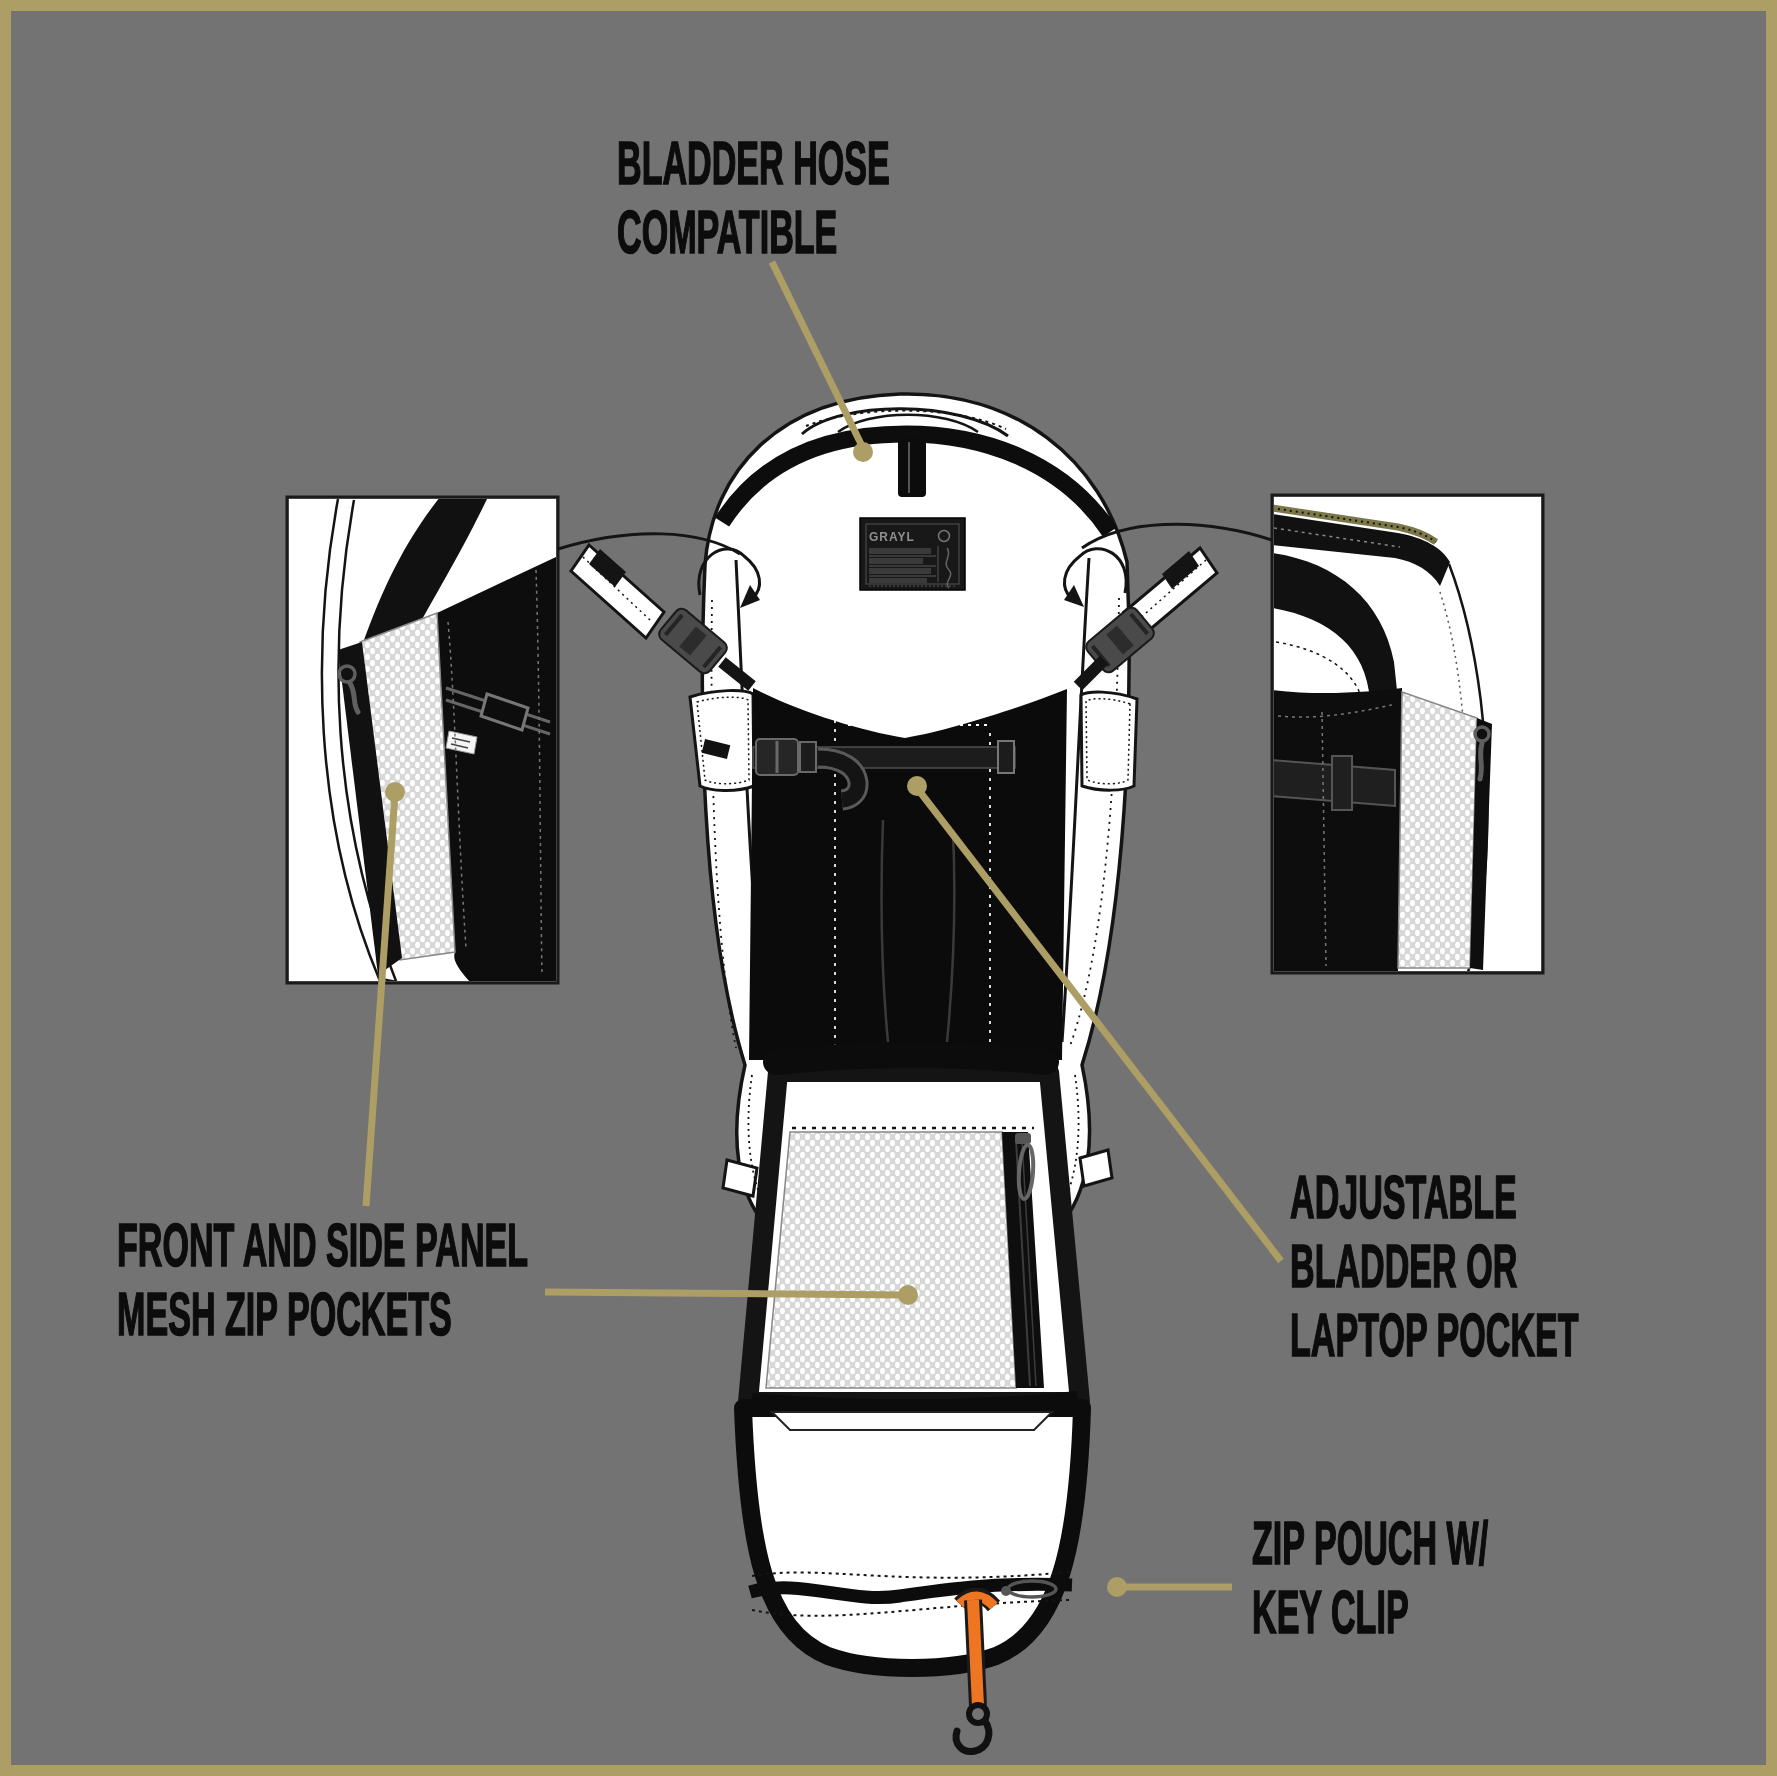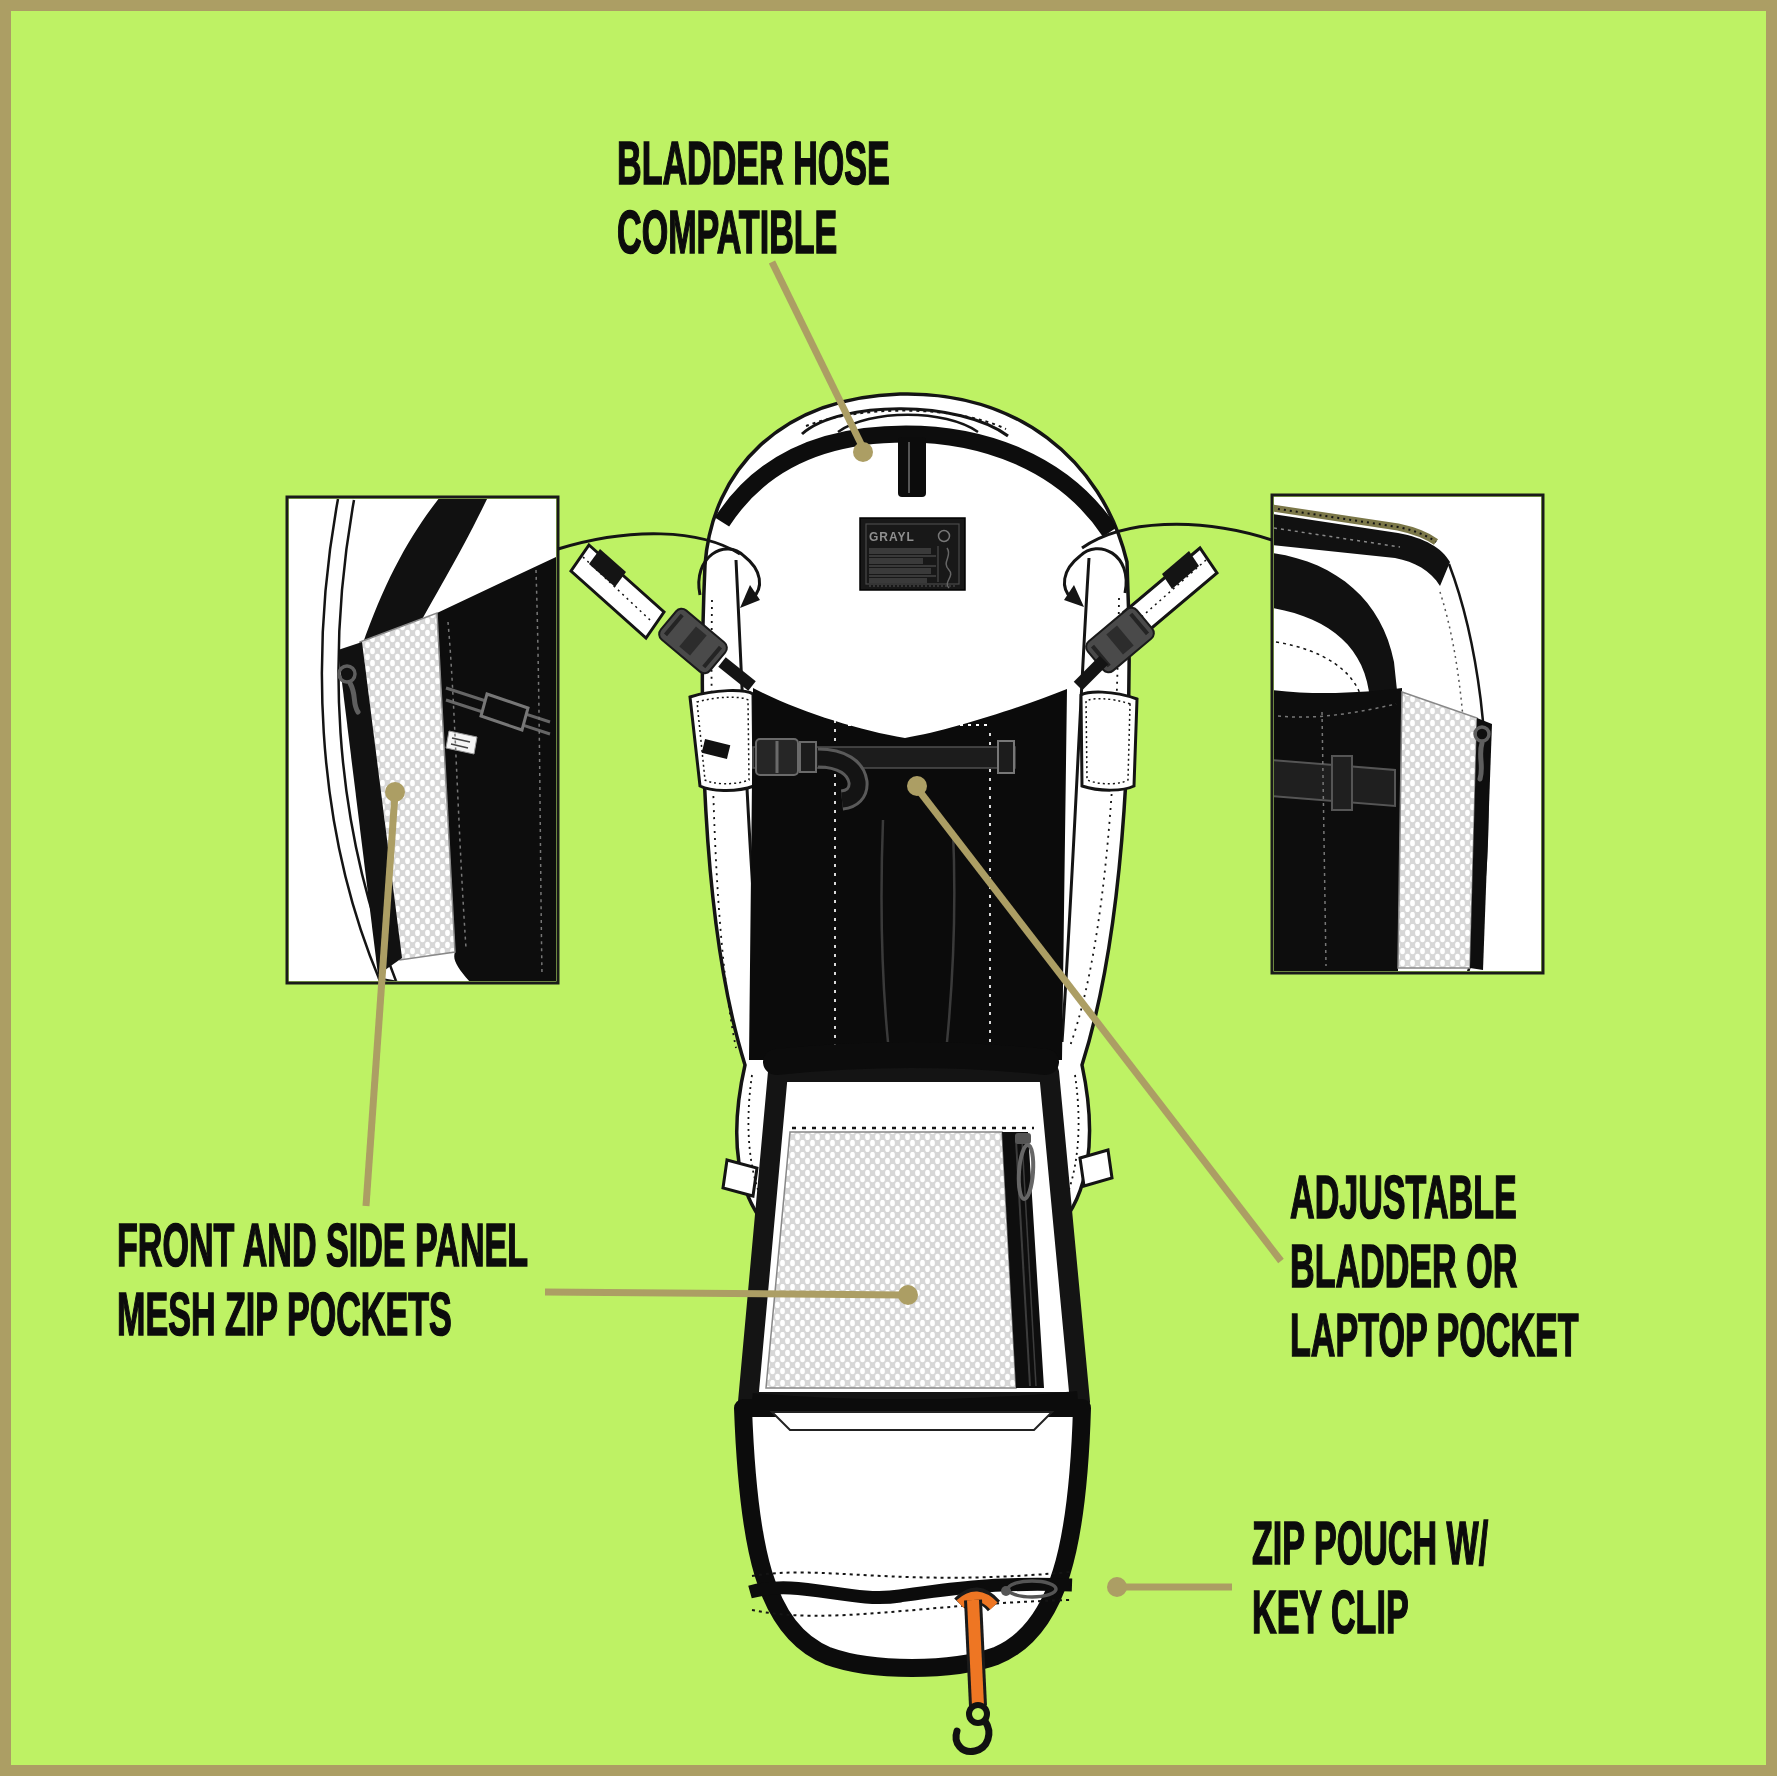--- a/index.html
+++ b/index.html
@@ -1,16 +1,16 @@
 <!DOCTYPE html>
 <html><head>
 <meta charset="utf-8">
 <style>
   html,body{margin:0;padding:0;background:#ffffff;}
-  #canvas{position:relative;width:1777px;height:1776px;background:#bef264;overflow:hidden;
+  #canvas{position:relative;width:1777px;height:1776px;background:#737373;overflow:hidden;
           font-family:"Liberation Sans","DejaVu Sans",sans-serif;}
   #frame-border{position:absolute;inset:0;border:11px solid #AC9E64;pointer-events:none;z-index:5;}
   svg.art{position:absolute;left:0;top:0;z-index:1;}
   .anno{position:absolute;z-index:3;font-weight:bold;font-size:62px;line-height:69px;color:#0c0c0c;
         letter-spacing:0px;transform:scaleX(0.55);transform-origin:left top;white-space:nowrap;
         -webkit-text-stroke:1.6px #0c0c0c;}
   .anno span{display:block;}
   #label-bladder-hose{left:617px;top:128px;}
   #label-front-side{left:117px;top:1210px;}
   #label-adjustable{left:1290px;top:1162px;}

